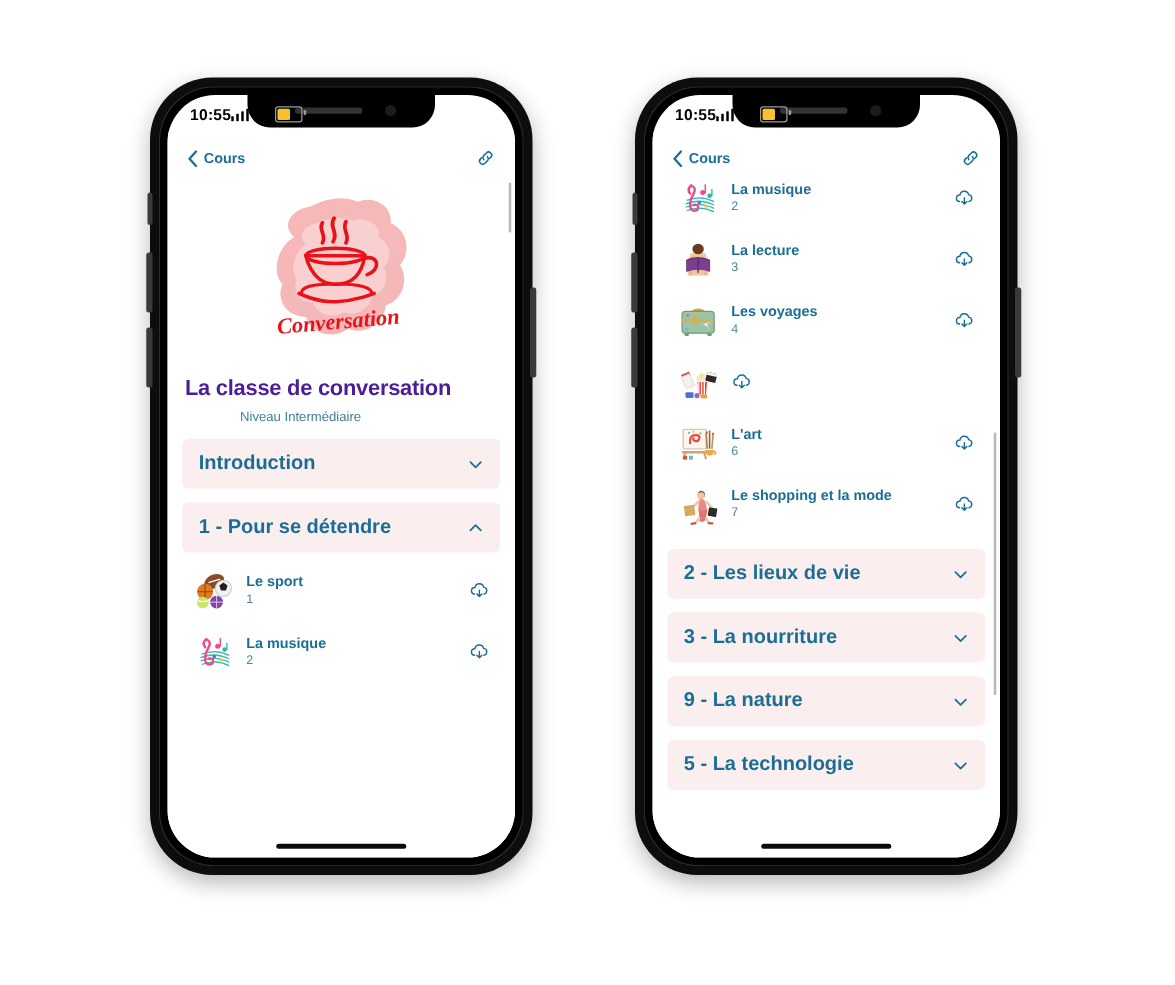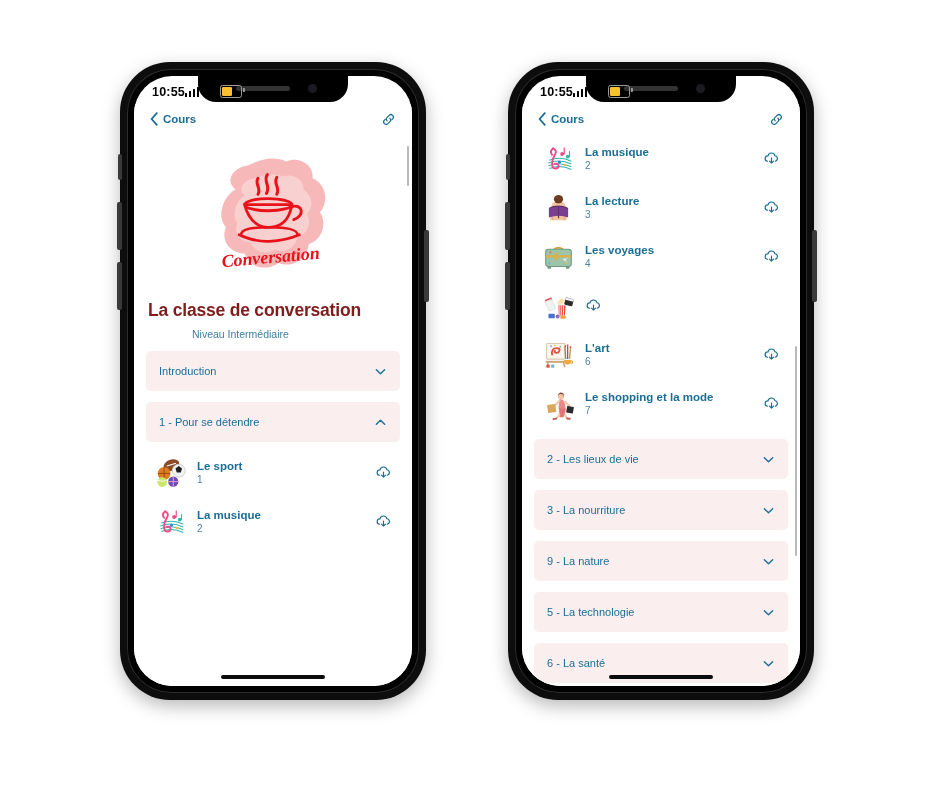--- a/index.html
+++ b/index.html
@@ -38,43 +38,43 @@
   .bars i:nth-child(1){height:4px;}
   .bars i:nth-child(2){height:6px;}
   .bars i:nth-child(3){height:8px;}
   .bars i:nth-child(4){height:10px;}
   .batt{width:18px;height:9.5px;border:1.2px solid #9a9a9a;border-radius:2.6px;position:relative;padding:1px;}
   .batt::after{content:"";position:absolute;right:-3.2px;top:2.6px;width:1.6px;height:3.6px;
                background:#9a9a9a;border-radius:0 1px 1px 0;}
   .batt span{display:block;height:100%;background:#fbc02d;border-radius:1.3px;}
 
   
-  .navbar{height:30px;display:flex;align-items:center;justify-content:space-between;
+  .navbar{height:30px;display:flex;align-items:flex-end;justify-content:space-between;
           padding:0 16px;background:#fff;gap:39px;}
   .nav-back{display:flex;align-items:center;gap:5px;cursor:pointer;}
   .nav-back .lbl{font-size:11.5px;font-weight:bold;color:#1a6e96;}
   .link-ic{cursor:pointer;}
 
   
   .content{position:relative;height:calc(100% - 58px);overflow:hidden;background:#fff;}
   .scrollbar{position:absolute;right:3px;width:2.5px;border-radius:2px;background:#b9b9b9;}
 
   
   .logo-wrap{display:flex;justify-content:center;margin-top:18px;}
   .logo{position:relative;width:132px;height:126px;}
   .logo svg{width:100%;height:100%;}
 
   
-  .course-title{margin:22px 14px 0 14px;font-size:17.5px;font-weight:bold;color:#7f1d1d;letter-spacing:-.2px;}
+  .course-title{margin:22px 14px 0 14px;font-size:17.5px;font-weight:bold;color:#4c1d95;letter-spacing:-.2px;}
   .course-sub{margin:7px 14px 0 14px;font-size:10.5px;color:#3e7f9e;padding-left:44px;}
 
   
   .acc{margin:11px 12px 0 12px;background:#fbeeee;border-radius:5px;height:40px;
        display:flex;align-items:center;justify-content:space-between;padding:0 13px;cursor:pointer;}
-  .acc .t{font-size:11px;font-weight:normal;color:#1a6e96;}
+  .acc .t{font-size:16px;font-weight:bold;color:#1a6e96;}
   .chev{width:13px;height:13px;}
 
   
   .lesson{display:flex;align-items:center;padding:8px 20px;cursor:pointer;}
   .thumb{width:33px;height:33px;flex:0 0 33px;margin-right:10px;}
   .thumb svg{width:100%;height:100%;display:block;}
   .lmeta{flex:1;min-width:0;}
   .lname{font-size:11.5px;font-weight:bold;color:#1a6e96;white-space:nowrap;}
   .lnum{font-size:10px;color:#4a86a3;margin-top:2px;}
   .dl{width:17px;height:17px;flex:0 0 17px;cursor:pointer;}
@@ -477,25 +477,19 @@
           <svg class="chev" viewBox="0 0 14 14">
               <path d="M2.5 5 L7 9.5 L11.5 5" stroke="#1a6e96" stroke-width="1.5" fill="none" stroke-linecap="round" stroke-linejoin="round"></path>
             </svg>
         </div>
         <div class="acc">
           <span class="t">5 - La technologie</span>
           <svg class="chev" viewBox="0 0 14 14">
               <path d="M2.5 5 L7 9.5 L11.5 5" stroke="#1a6e96" stroke-width="1.5" fill="none" stroke-linecap="round" stroke-linejoin="round"></path>
             </svg>
         </div>
-        <div class="acc">
-          <span class="t">6 - La santé</span>
-          <svg class="chev" viewBox="0 0 14 14">
-              <path d="M2.5 5 L7 9.5 L11.5 5" stroke="#1a6e96" stroke-width="1.5" fill="none" stroke-linecap="round" stroke-linejoin="round"></path>
-            </svg>
-        </div>
       </div>
 
       <div class="home-ind"></div>
     </div>
   </div>
 
 </div>
 
 </body></html>

